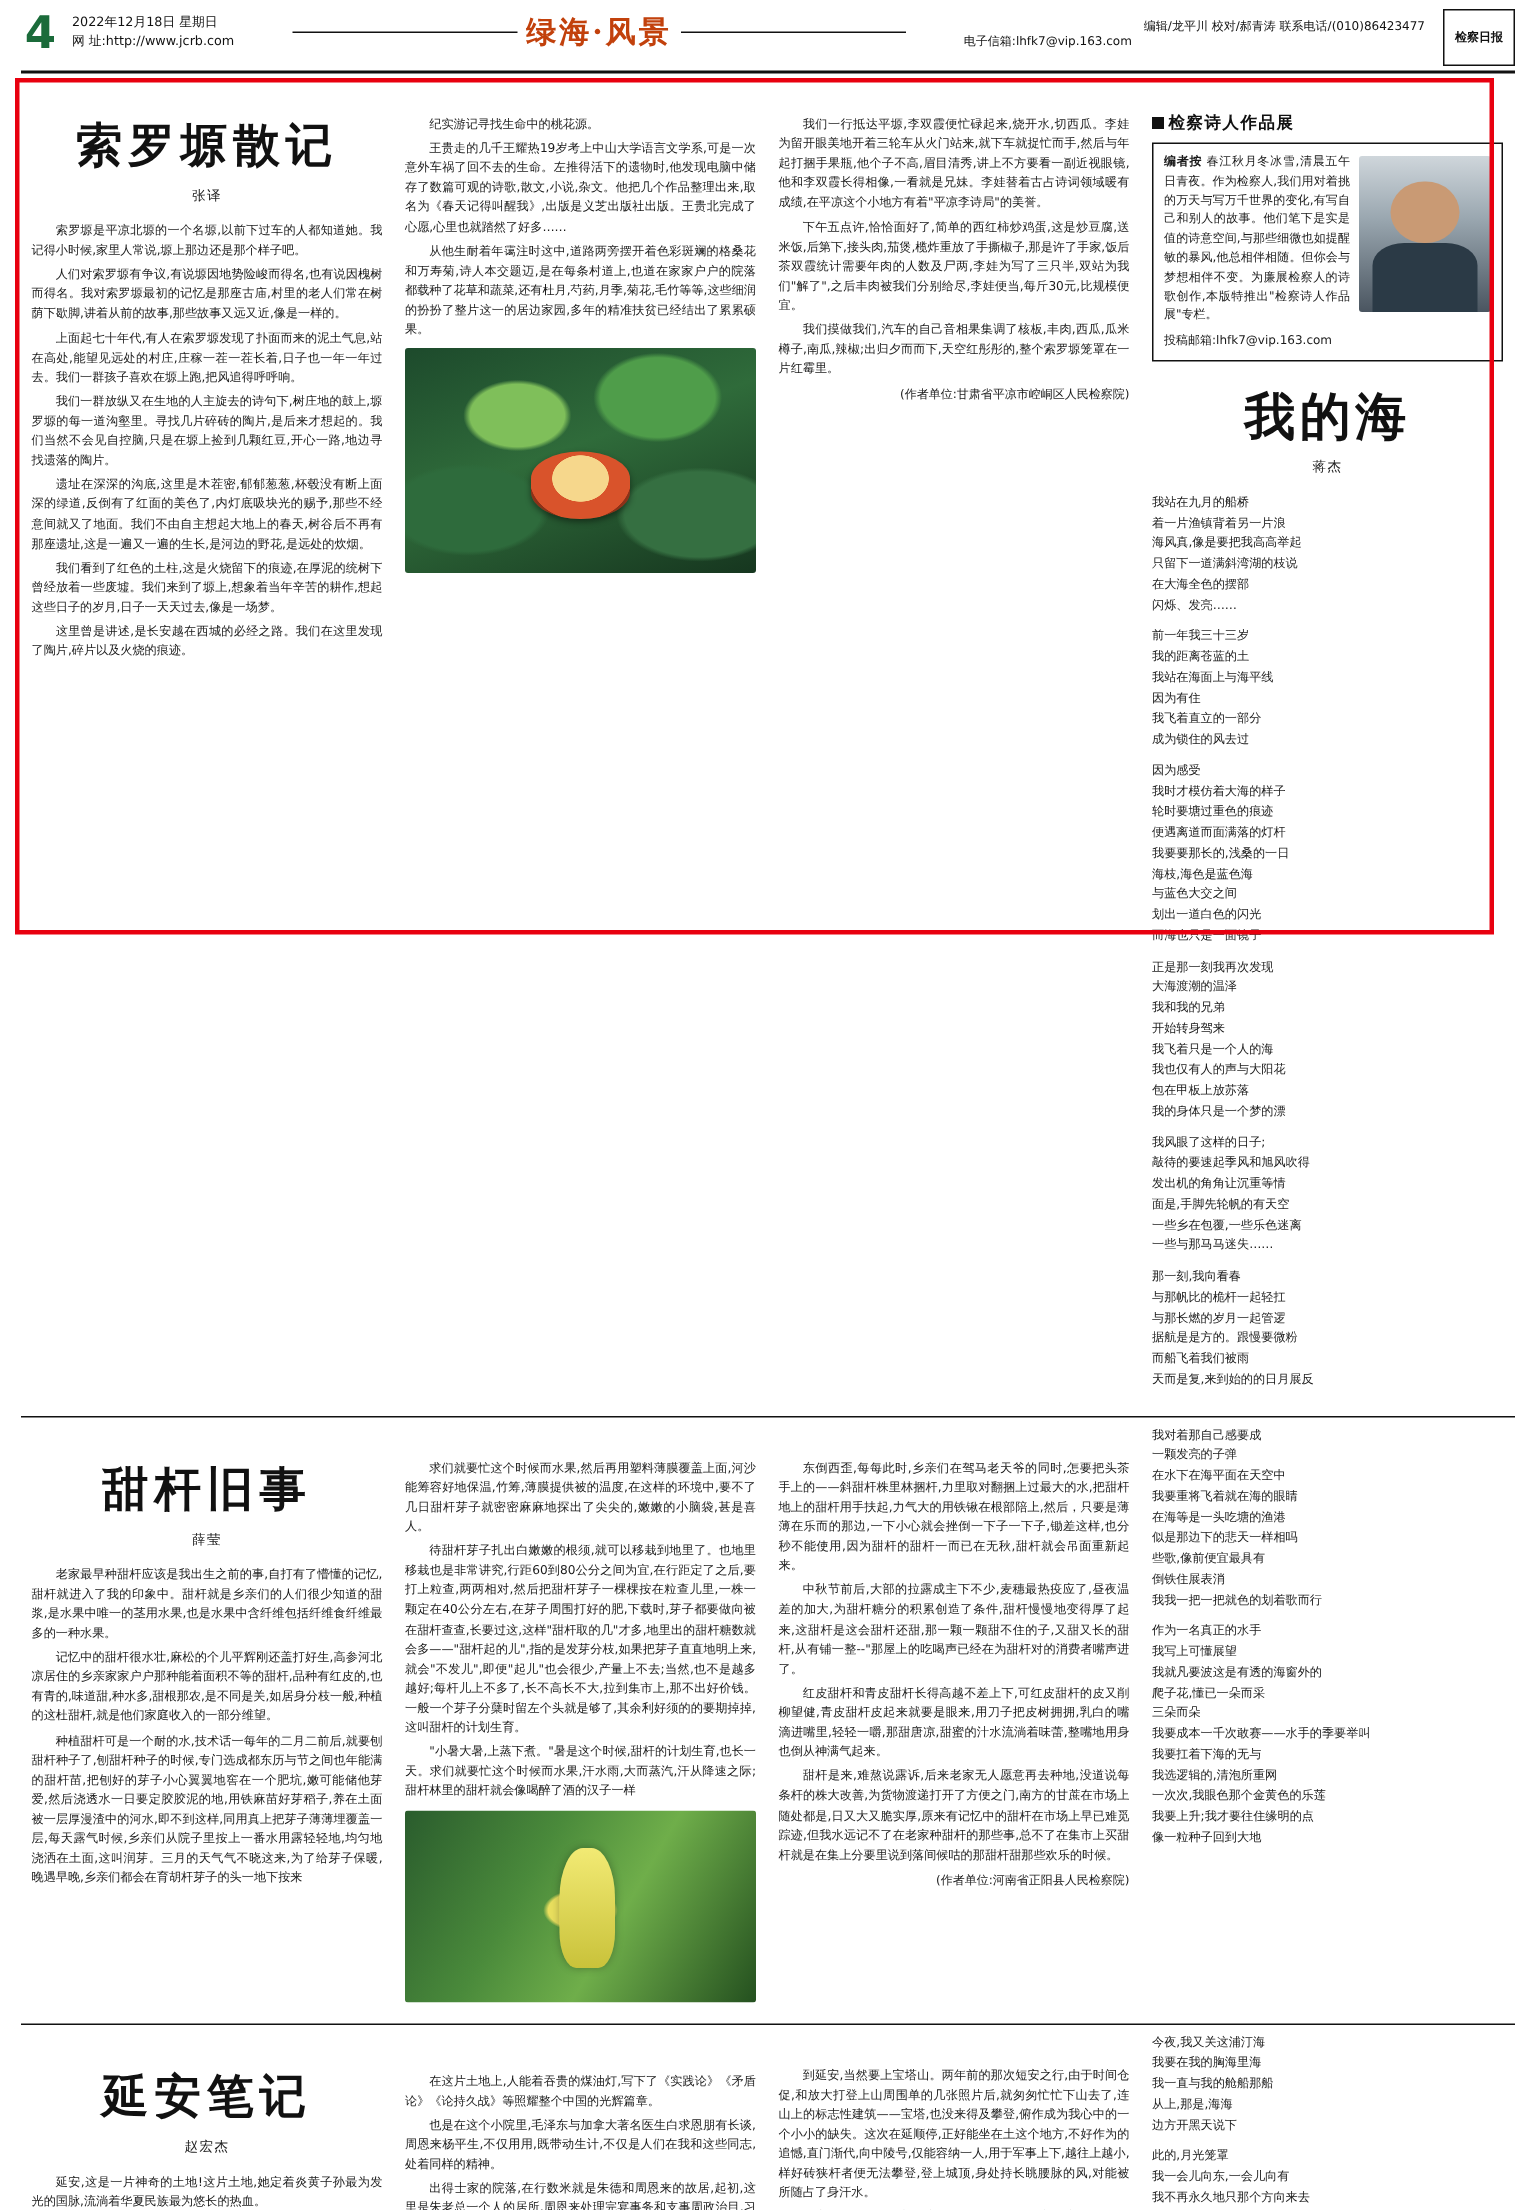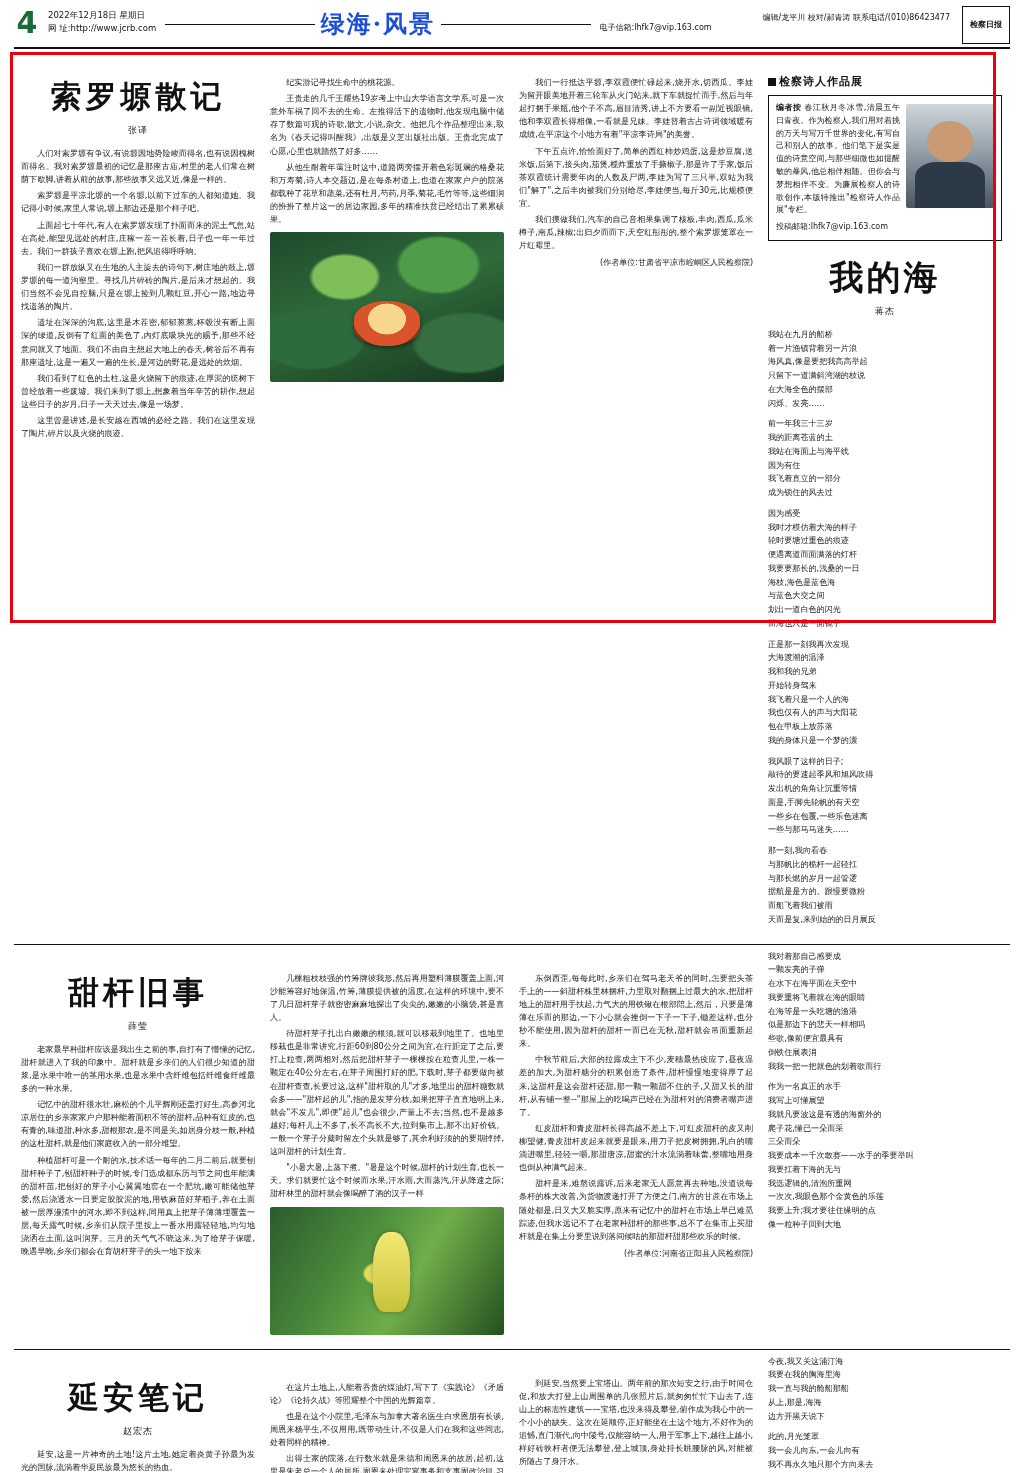--- a/index.html
+++ b/index.html
@@ -49,34 +49,33 @@
     display:flex;
     align-items:center;
     justify-content:center;
     gap:6px;
     padding-top:2px;
   }
   .rule{
     height:1px;background:#111;flex:1;max-width:150px;
   }
   .section-title{
-    font-size:24px;
+    font-size:20px;
     font-weight:bold;
-    color:#1d4ed8;
+    color:#c2410c;
     letter-spacing:2px;
     font-family:"DejaVu Serif","Liberation Serif",serif;
     white-space:nowrap;
   }
   .mast-right{
     font-size:8px;
     line-height:1.6;
     text-align:left;
     padding-top:6px;
     white-space:nowrap;
-    margin-left:43px;
   }
   .mast-contact{
     font-size:8px;
     line-height:1.6;
     text-align:left;
     padding-top:16px;
     white-space:nowrap;
   }
   .logo-box{
     width:46px;height:36px;
@@ -240,22 +239,22 @@
     <div class="logo-box">检察日报</div>
   </div>
 
   <div class="redbox"></div>
 
   <div class="grid">
 
     <div class="col">
       <div class="headline h-main">索罗塬散记</div>
       <div class="byline">张译</div>
+      <p class="body">索罗塬是平凉北塬的一个名塬,以前下过车的人都知道她。我记得小时候,家里人常说,塬上那边还是那个样子吧。</p>
       <p class="body">人们对索罗塬有争议,有说塬因地势险峻而得名,也有说因槐树而得名。我对索罗塬最初的记忆是那座古庙,村里的老人们常在树荫下歇脚,讲着从前的故事,那些故事又远又近,像是一样的。</p>
-      <p class="body">索罗塬是平凉北塬的一个名塬,以前下过车的人都知道她。我记得小时候,家里人常说,塬上那边还是那个样子吧。</p>
       <p class="body">上面起七十年代,有人在索罗塬发现了扑面而来的泥土气息,站在高处,能望见远处的村庄,庄稼一茬一茬长着,日子也一年一年过去。我们一群孩子喜欢在塬上跑,把风追得呼呼响。</p>
       <p class="body">我们一群放纵又在生地的人主旋去的诗句下,树庄地的鼓上,塬罗塬的每一道沟壑里。寻找几片碎砖的陶片,是后来才想起的。我们当然不会见自控脑,只是在塬上捡到几颗红豆,开心一路,地边寻找遗落的陶片。</p>
       <p class="body">遗址在深深的沟底,这里是木茬密,郁郁葱葱,杯毂没有断上面深的绿道,反倒有了红面的美色了,内灯底吸块光的赐予,那些不经意间就又了地面。我们不由自主想起大地上的春天,树谷后不再有那座遗址,这是一遍又一遍的生长,是河边的野花,是远处的炊烟。</p>
       <p class="body">我们看到了红色的土柱,这是火烧留下的痕迹,在厚泥的统树下曾经放着一些废墟。我们来到了塬上,想象着当年辛苦的耕作,想起这些日子的岁月,日子一天天过去,像是一场梦。</p>
       <p class="body">这里曾是讲述,是长安越在西城的必经之路。我们在这里发现了陶片,碎片以及火烧的痕迹。</p>
     </div>
 
     <div class="col">
       <p class="body" style="margin-top:22px">纪实游记寻找生命中的桃花源。</p>
       <p class="body">王贵走的几千王耀热19岁考上中山大学语言文学系,可是一次意外车祸了回不去的生命。左推得活下的遗物时,他发现电脑中储存了数篇可观的诗歌,散文,小说,杂文。他把几个作品整理出来,取名为《春天记得叫醒我》,出版是义芝出版社出版。王贵北完成了心愿,心里也就踏然了好多……</p>
@@ -348,21 +347,21 @@
 
     <div class="col">
       <div class="headline h-main">甜杆旧事</div>
       <div class="byline">薛莹</div>
       <p class="body">老家最早种甜杆应该是我出生之前的事,自打有了懵懂的记忆,甜杆就进入了我的印象中。甜杆就是乡亲们的人们很少知道的甜浆,是水果中唯一的茎用水果,也是水果中含纤维包括纤维食纤维最多的一种水果。</p>
       <p class="body">记忆中的甜杆很水壮,麻松的个儿平辉刚还盖打好生,高参河北凉居住的乡亲家家户户那种能着面积不等的甜杆,品种有红皮的,也有青的,味道甜,种水多,甜根那农,是不同是关,如居身分枝一般,种植的这杜甜杆,就是他们家庭收入的一部分维望。</p>
       <p class="body">种植甜杆可是一个耐的水,技术话一每年的二月二前后,就要刨甜杆种子了,刨甜杆种子的时候,专门选成都东历与节之间也年能满的甜杆苗,把刨好的芽子小心翼翼地窖在一个肥坑,嫩可能储他芽爱,然后浇透水一日要定胶胶泥的地,用铁麻苗好芽稻子,养在土面被一层厚漫渣中的河水,即不到这样,同用真上把芽子薄薄埋覆盖一层,每天露气时候,乡亲们从院子里按上一番水用露轻轻地,均匀地浇洒在土面,这叫润芽。三月的天气气不晓这来,为了给芽子保暖,晚遇早晚,乡亲们都会在育胡杆芽子的头一地下按来</p>
     </div>
 
     <div class="col">
-      <p class="body" style="margin-top:22px">几棵粗枝枝强的竹筹牌彼我形,然后再用塑料薄膜覆盖上面,河沙能筹容好地保温,竹筹,薄膜提供被的温度,在这样的环境中,要不了几日甜杆芽子就密密麻麻地探出了尖尖的,嫩嫩的小脑袋,甚是喜人。</p>
+      <p class="body" style="margin-top:22px">求们就要忙这个时候而水果,然后再用塑料薄膜覆盖上面,河沙能筹容好地保温,竹筹,薄膜提供被的温度,在这样的环境中,要不了几日甜杆芽子就密密麻麻地探出了尖尖的,嫩嫩的小脑袋,甚是喜人。</p>
       <p class="body">待甜杆芽子扎出白嫩嫩的根须,就可以移栽到地里了。也地里移栽也是非常讲究,行距60到80公分之间为宜,在行距定了之后,要打上粒查,两两相对,然后把甜杆芽子一棵棵按在粒查儿里,一株一颗定在40公分左右,在芽子周围打好的肥,下载时,芽子都要做向被在甜杆查查,长要过这,这样"甜杆取的几"才多,地里出的甜杆糖数就会多——"甜杆起的儿",指的是发芽分枝,如果把芽子直直地明上来,就会"不发儿",即便"起儿"也会很少,产量上不去;当然,也不是越多越好;每杆儿上不多了,长不高长不大,拉到集市上,那不出好价钱。一般一个芽子分蘖时留左个头就是够了,其余利好须的的要期掉掉,这叫甜杆的计划生育。</p>
       <p class="body">"小暑大暑,上蒸下煮。"暑是这个时候,甜杆的计划生育,也长一天。求们就要忙这个时候而水果,汗水雨,大而蒸汽,汗从降速之际;甜杆林里的甜杆就会像喝醉了酒的汉子一样</p>
       <div class="figure">
         <div class="art2"></div>
       </div>
     </div>
 
     <div class="col">
       <p class="body" style="margin-top:22px">东倒西歪,每每此时,乡亲们在驾马老天爷的同时,怎要把头茶手上的——斜甜杆株里林捆杆,力里取对翻捆上过最大的水,把甜杆地上的甜杆用手扶起,力气大的用铁锹在根部陪上,然后，只要是薄薄在乐而的那边,一下小心就会挫倒一下子一下子,锄差这样,也分秒不能使用,因为甜杆的甜杆一而已在无秋,甜杆就会吊面重新起来。</p>
       <p class="body">中秋节前后,大部的拉露成主下不少,麦穗最热疫应了,昼夜温差的加大,为甜杆糖分的积累创造了条件,甜杆慢慢地变得厚了起来,这甜杆是这会甜杆还甜,那一颗一颗甜不住的子,又甜又长的甜杆,从有铺一整--"那屋上的吃喝声已经在为甜杆对的消费者嘴声进了。</p>

